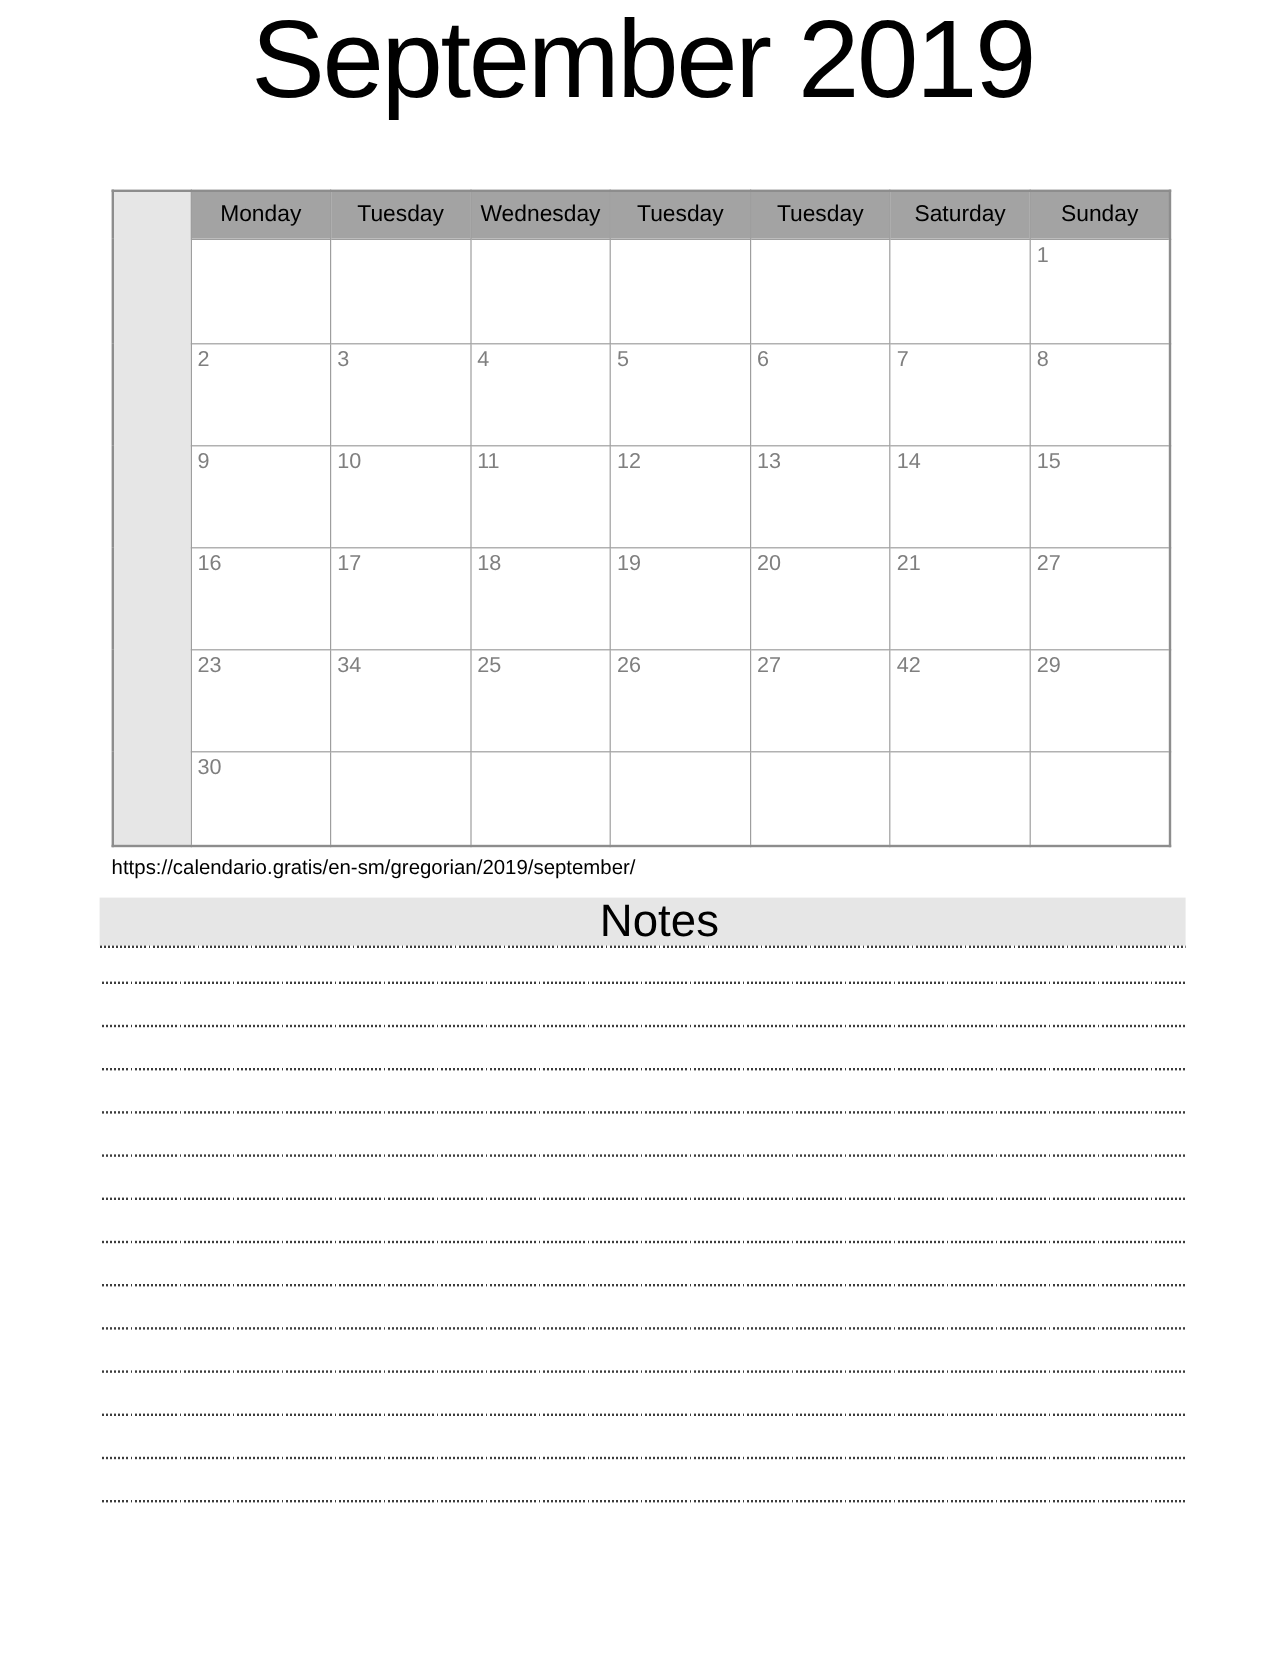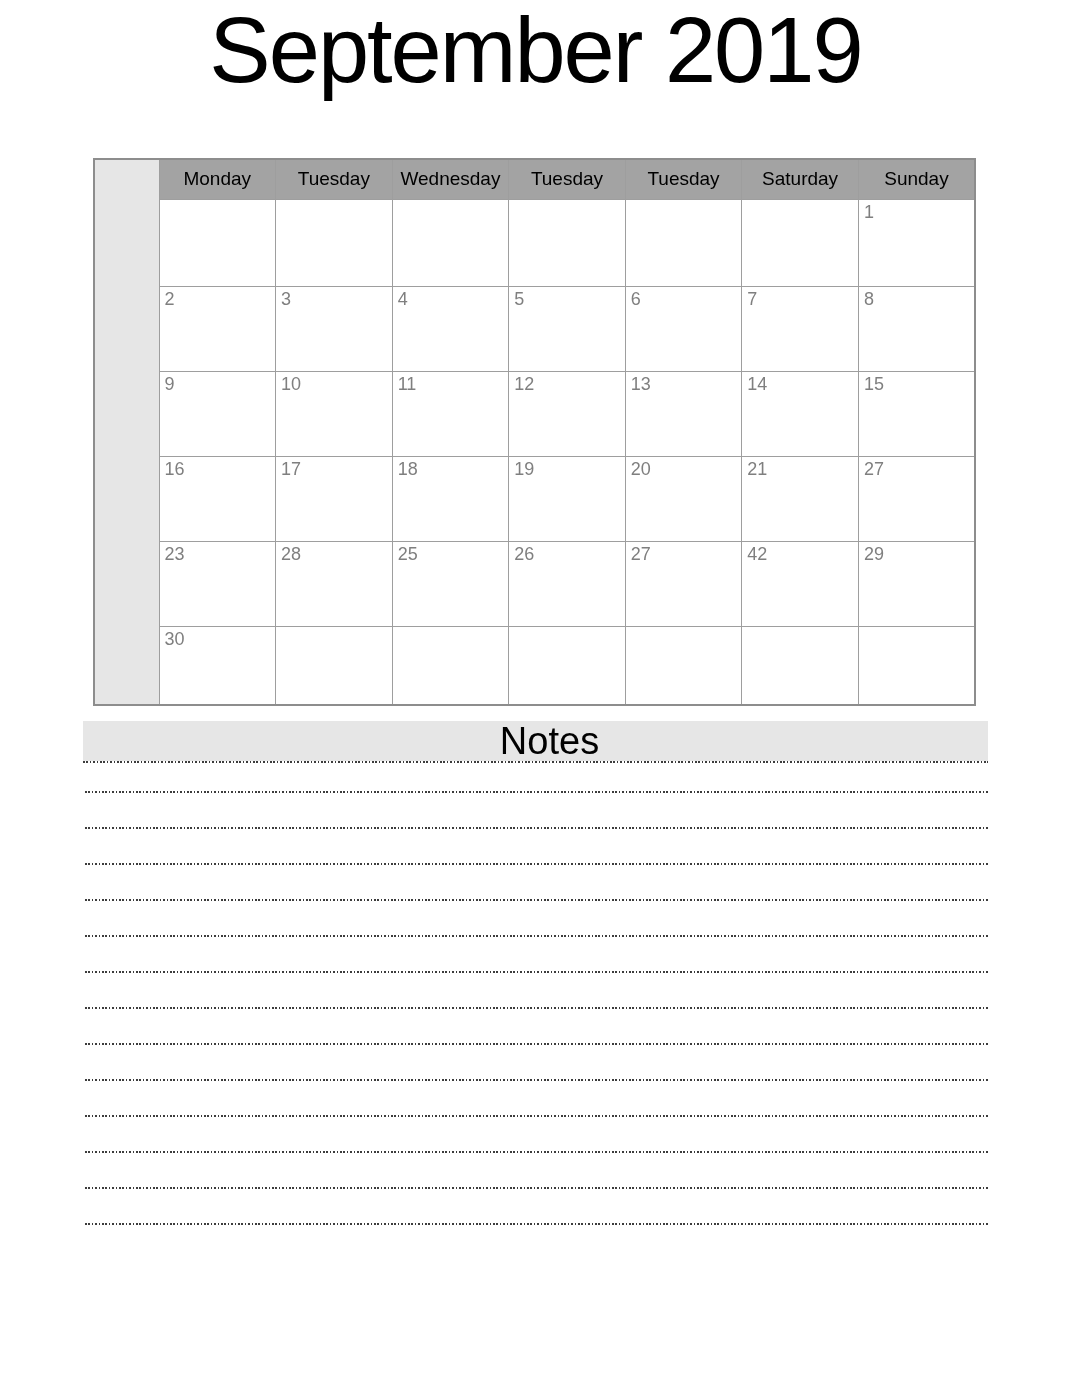--- a/index.html
+++ b/index.html
@@ -236,21 +236,21 @@
           </td>
         <td class="day">
             <span class="date-num">27</span>
           </td>
       </tr>
       <tr class="week-5">
         <td class="day">
             <span class="date-num">23</span>
           </td>
         <td class="day">
-            <span class="date-num">28</span>
+            <span class="date-num">34</span>
           </td>
         <td class="day">
             <span class="date-num">25</span>
           </td>
         <td class="day">
             <span class="date-num">26</span>
           </td>
         <td class="day">
             <span class="date-num">27</span>
           </td>
@@ -280,20 +280,21 @@
         <td class="day">
             <span class="date-num"></span>
           </td>
         <td class="day">
             <span class="date-num"></span>
           </td>
       </tr>
     </tbody>
   </table>
 
+  <div class="source-url">https://calendario.gratis/en-sm/gregorian/2019/september/</div>
 
   <div class="notes-header">
     <span class="notes-label">Notes</span>
   </div>
 
   <div class="notes-lines">
       <div class="note-line"></div>
       <div class="note-line"></div>
       <div class="note-line"></div>
       <div class="note-line"></div>

